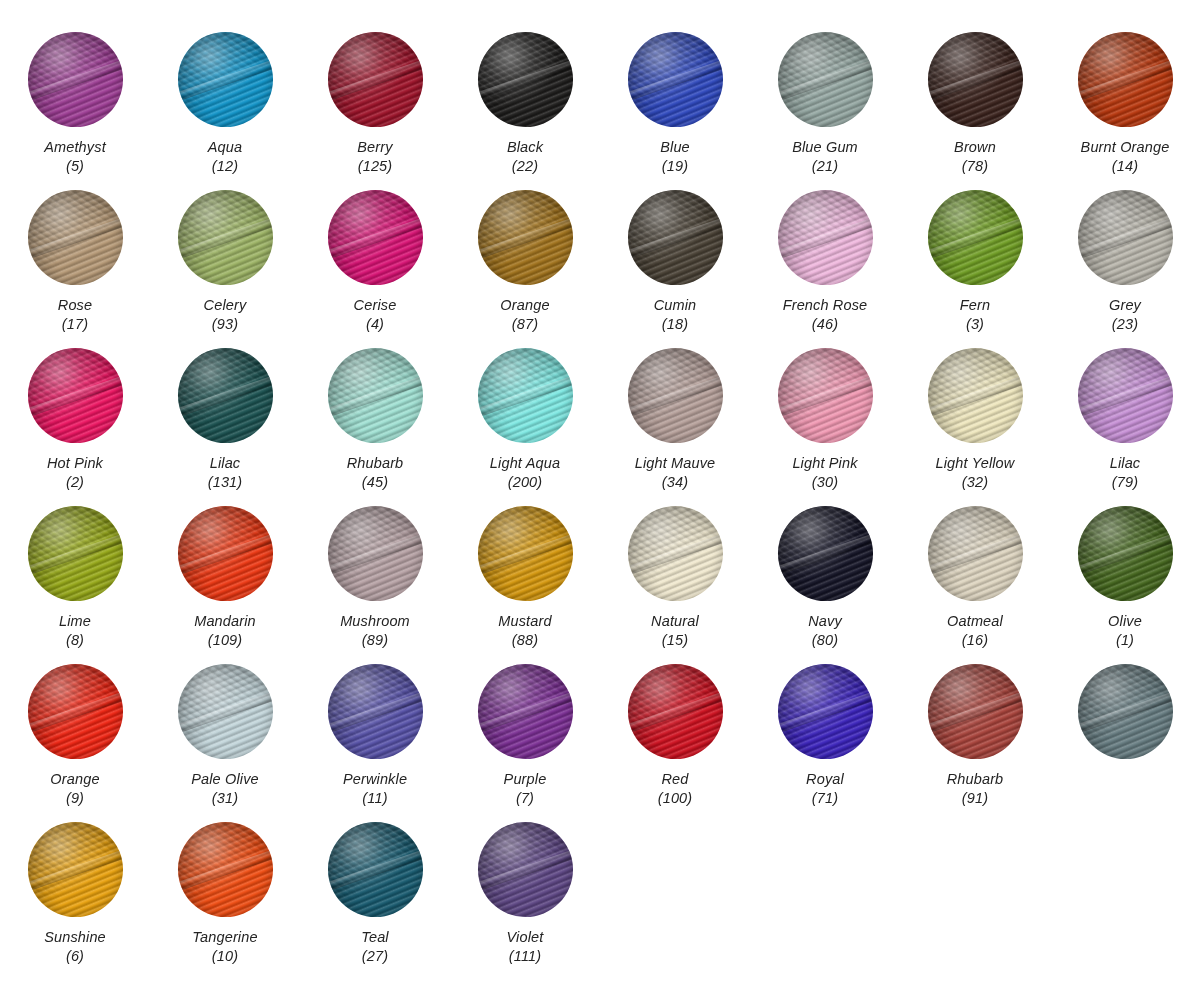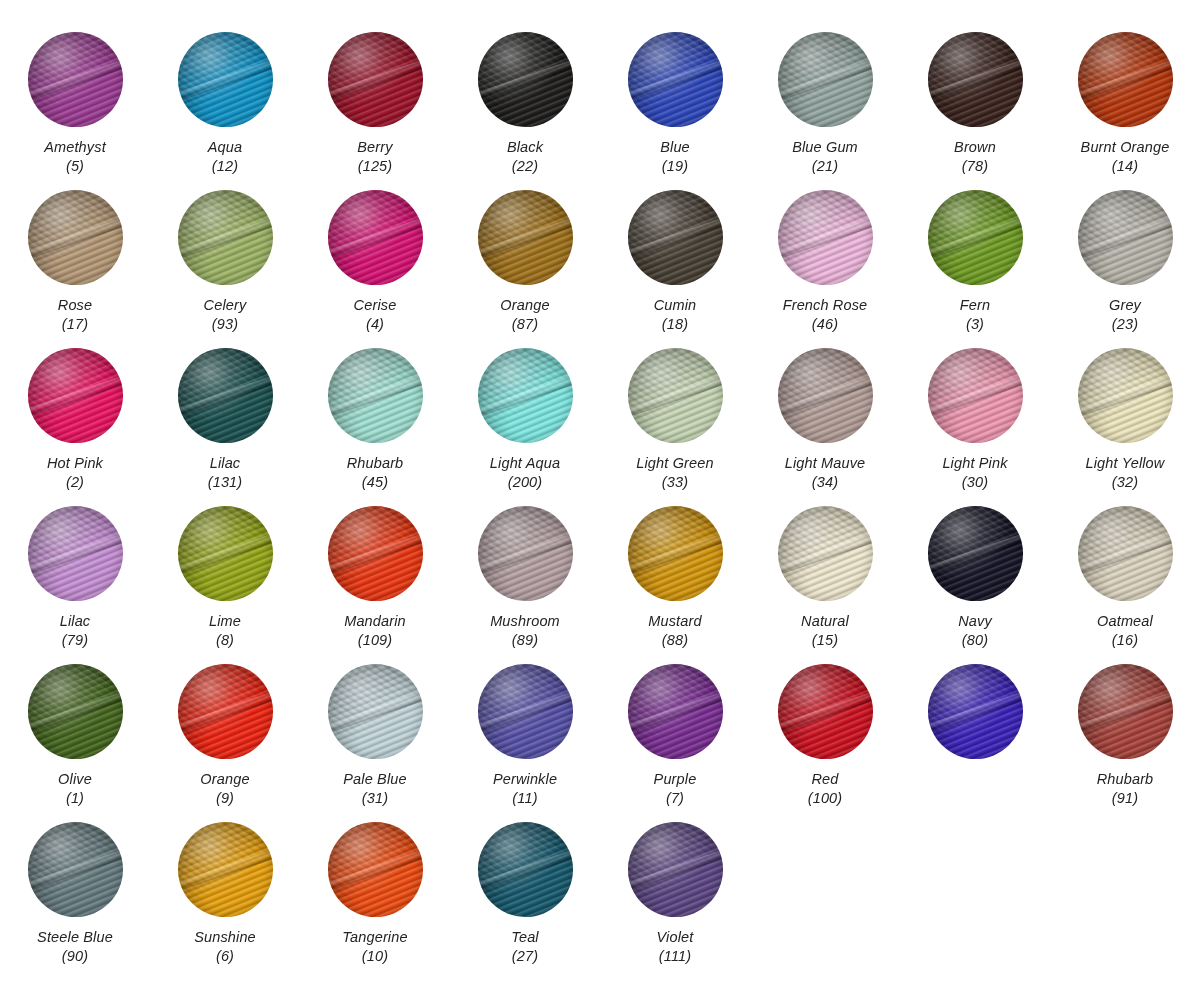--- a/index.html
+++ b/index.html
@@ -481,36 +481,20 @@
         <div class="rim"></div>
       </div>
     </div>
     <div class="label-block">
       <span class="color-name">Light Aqua</span>
       <span class="color-code">(200)</span>
     </div>
   </div>
     <div class="swatch">
     <div class="ball-wrap">
-      <div class="ball" style="--c: #c6d6b4;">
-        <div class="strands-a"></div>
-        <div class="strands-b"></div>
-        <div class="strands-c"></div>
-        <div class="wrap-strand"></div>
-        <div class="shading"></div>
-        <div class="rim"></div>
-      </div>
-    </div>
-    <div class="label-block">
-      <span class="color-name">Light Green</span>
-      <span class="color-code">(33)</span>
-    </div>
-  </div>
-    <div class="swatch">
-    <div class="ball-wrap">
       <div class="ball" style="--c: #b49e98;">
         <div class="strands-a"></div>
         <div class="strands-b"></div>
         <div class="strands-c"></div>
         <div class="wrap-strand"></div>
         <div class="shading"></div>
         <div class="rim"></div>
       </div>
     </div>
     <div class="label-block">
@@ -715,21 +699,21 @@
       <div class="ball" style="--c: #c2d5da;">
         <div class="strands-a"></div>
         <div class="strands-b"></div>
         <div class="strands-c"></div>
         <div class="wrap-strand"></div>
         <div class="shading"></div>
         <div class="rim"></div>
       </div>
     </div>
     <div class="label-block">
-      <span class="color-name">Pale Blue</span>
+      <span class="color-name">Pale Olive</span>
       <span class="color-code">(31)</span>
     </div>
   </div>
     <div class="swatch">
     <div class="ball-wrap">
       <div class="ball" style="--c: #5651a8;">
         <div class="strands-a"></div>
         <div class="strands-b"></div>
         <div class="strands-c"></div>
         <div class="wrap-strand"></div>
@@ -778,20 +762,24 @@
     <div class="ball-wrap">
       <div class="ball" style="--c: #3a22bb;">
         <div class="strands-a"></div>
         <div class="strands-b"></div>
         <div class="strands-c"></div>
         <div class="wrap-strand"></div>
         <div class="shading"></div>
         <div class="rim"></div>
       </div>
     </div>
+    <div class="label-block">
+      <span class="color-name">Royal</span>
+      <span class="color-code">(71)</span>
+    </div>
   </div>
     <div class="swatch">
     <div class="ball-wrap">
       <div class="ball" style="--c: #a8423a;">
         <div class="strands-a"></div>
         <div class="strands-b"></div>
         <div class="strands-c"></div>
         <div class="wrap-strand"></div>
         <div class="shading"></div>
         <div class="rim"></div>
@@ -806,24 +794,20 @@
     <div class="ball-wrap">
       <div class="ball" style="--c: #657b80;">
         <div class="strands-a"></div>
         <div class="strands-b"></div>
         <div class="strands-c"></div>
         <div class="wrap-strand"></div>
         <div class="shading"></div>
         <div class="rim"></div>
       </div>
     </div>
-    <div class="label-block">
-      <span class="color-name">Steele Blue</span>
-      <span class="color-code">(90)</span>
-    </div>
   </div>
     <div class="swatch">
     <div class="ball-wrap">
       <div class="ball" style="--c: #e8a00c;">
         <div class="strands-a"></div>
         <div class="strands-b"></div>
         <div class="strands-c"></div>
         <div class="wrap-strand"></div>
         <div class="shading"></div>
         <div class="rim"></div>

